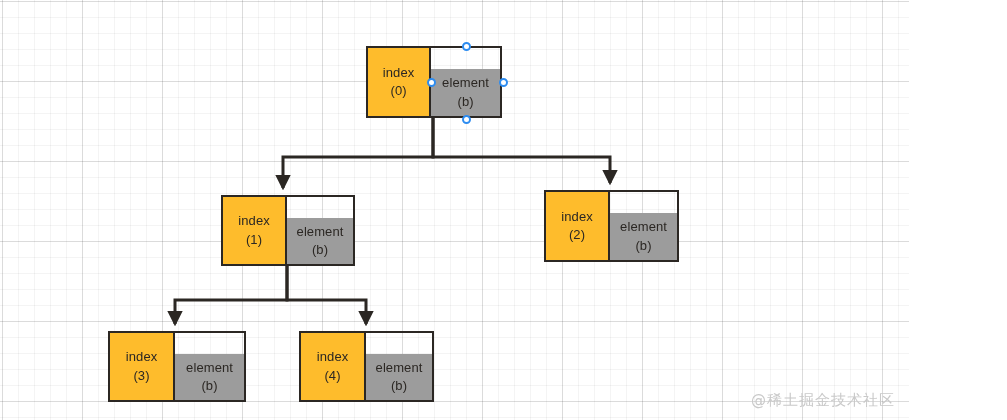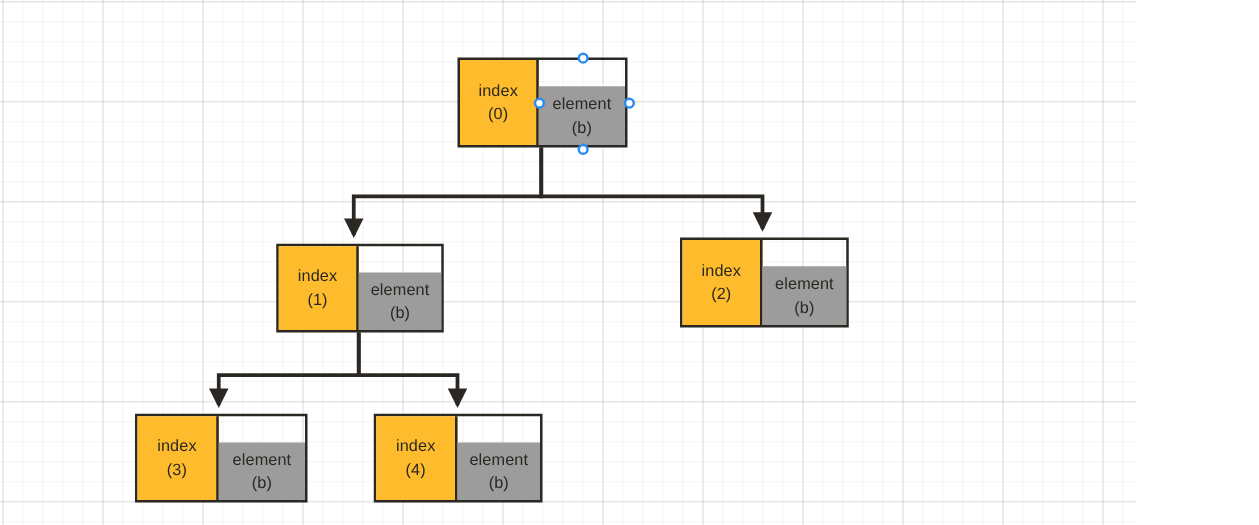--- a/index.html
+++ b/index.html
@@ -156,13 +156,14 @@
         </div>
       </div>
     </div>
   <div id="handle-layer">
       <div class="handle" style="left: 431px; top: 82px;"></div>
       <div class="handle" style="left: 503px; top: 82px;"></div>
       <div class="handle" style="left: 466px; top: 46px;"></div>
       <div class="handle" style="left: 466px; top: 119px;"></div>
     </div>
 
+  <div class="watermark">@稀土掘金技术社区</div>
 </div>
 
 </body></html>

